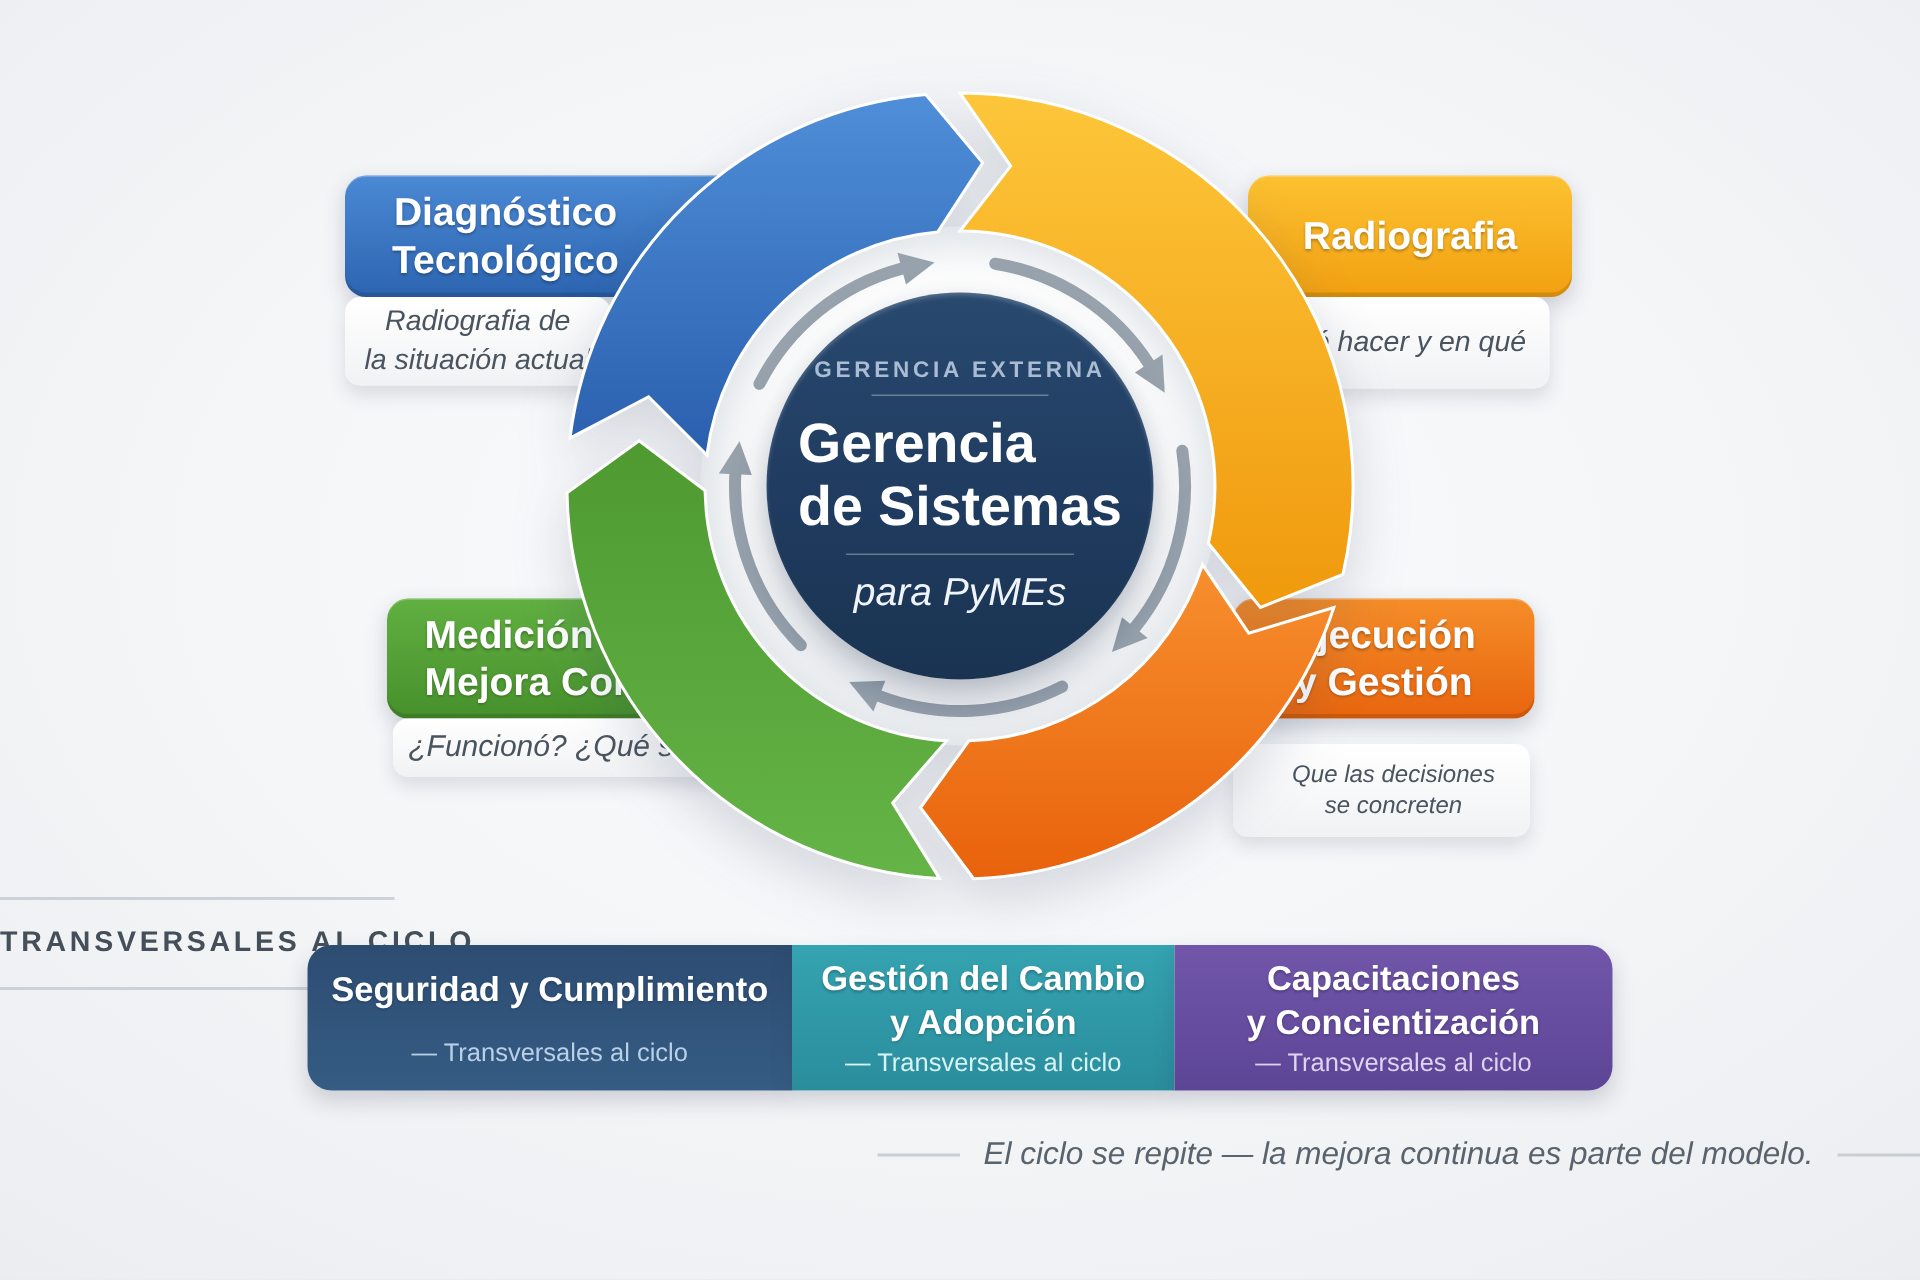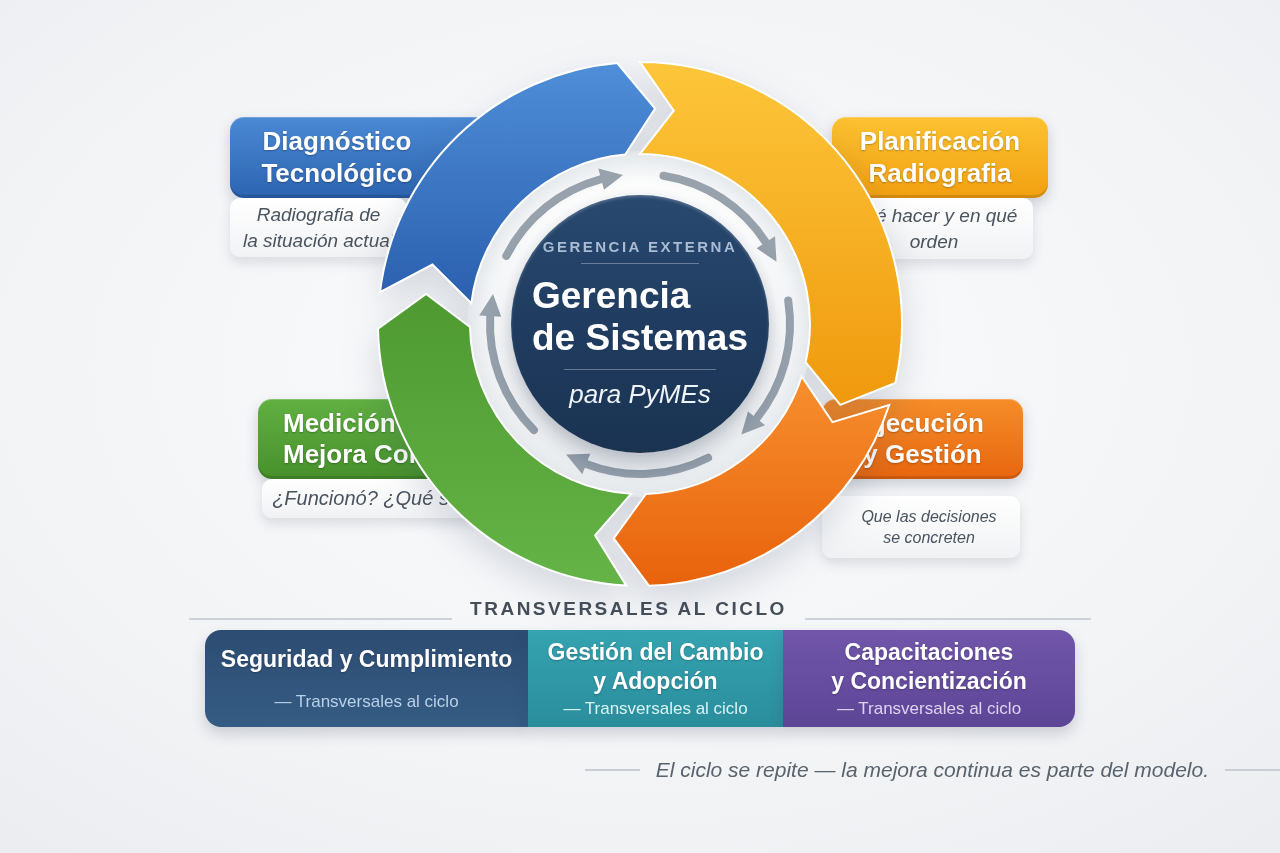--- a/index.html
+++ b/index.html
@@ -47,21 +47,21 @@
   }
   .center-eyebrow { font-size:15px; font-weight:bold; letter-spacing:2.5px; color:#a9bcd4; }
   .center-div { height:1px; background:rgba(255,255,255,.32); }
   .d1 { width:118px; margin:8px 0 11px; }
   .d2 { width:152px; margin:11px 0 9px; }
   .center-title { font-size:37px; font-weight:bold; line-height:1.12; }
   .center-sub { font-size:26px; font-style:italic; color:#eff4f9; }
 
   
   #transversal-heading { position:absolute; top:598px; left:0; width:1280px; z-index:1;
-    display:flex; align-items:flex-end; justify-content:center; gap:18px; }
+    display:flex; align-items:flex-start; justify-content:center; gap:18px;flex-direction:column; }
   .heading-line { height:2px; background:#cdd2d8; }
   .hl-left { width:263px; } .hl-right { width:286px; }
   .heading-text { font-size:19px; font-weight:bold; color:#454f5a; letter-spacing:2.5px; }
 
   
   #transversal-row { position:absolute; left:205px; top:630px; width:870px; height:97px; display:flex; z-index:1; }
   .titem { display:flex; flex-direction:column; align-items:center; justify-content:center; color:#fff;
     box-shadow:0 7px 14px rgba(50,60,85,.2); }
   .titem .t-title { font-weight:bold; font-size:23px; line-height:1.22; text-align:center;
     text-shadow:0 1px 2px rgba(0,0,0,.25); }
@@ -85,26 +85,24 @@
   <div class="stage-title" id="st-diagnostico" style="background: linear-gradient(rgb(75, 137, 212), rgb(44, 100, 176));">
     <div>Diagnóstico</div>
     <div>Tecnológico</div>
   </div>
   <div class="stage-sub" id="ss-diagnostico">
     <div>Radiografia de</div>
     <div>la situación actual</div>
   </div>
 
   <div class="stage-title" id="st-planificacion" style="background: linear-gradient(rgb(252, 194, 49), rgb(242, 160, 17));">
-    <div>Planificación</div>
     <div>Radiografia</div>
   </div>
   <div class="stage-sub" id="ss-planificacion">
     <div>Qué hacer y en qué</div>
-    <div>orden</div>
   </div>
 
   <div class="stage-title" id="st-medicion" style="background: linear-gradient(rgb(97, 176, 65), rgb(71, 144, 44));">
     <div>Medición y</div>
     <div>Mejora Continua</div>
   </div>
   <div class="stage-sub" id="ss-medicion">
     <div>¿Funcionó? ¿Qué sigue?</div>
   </div>
 

